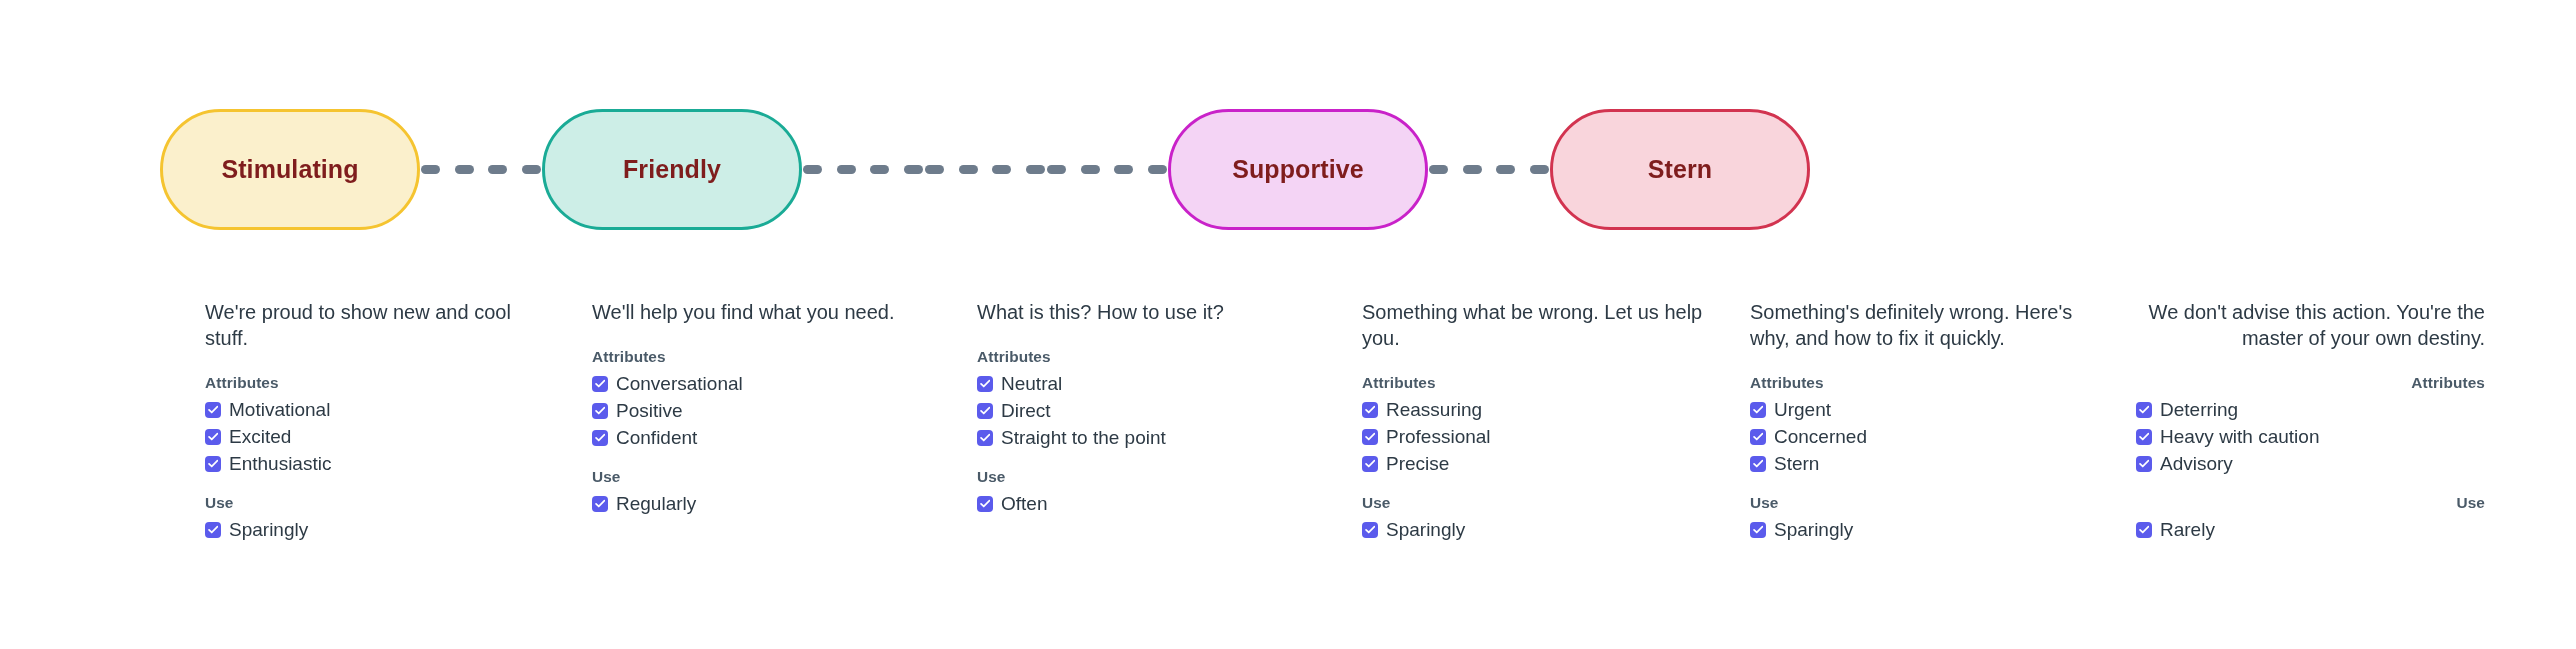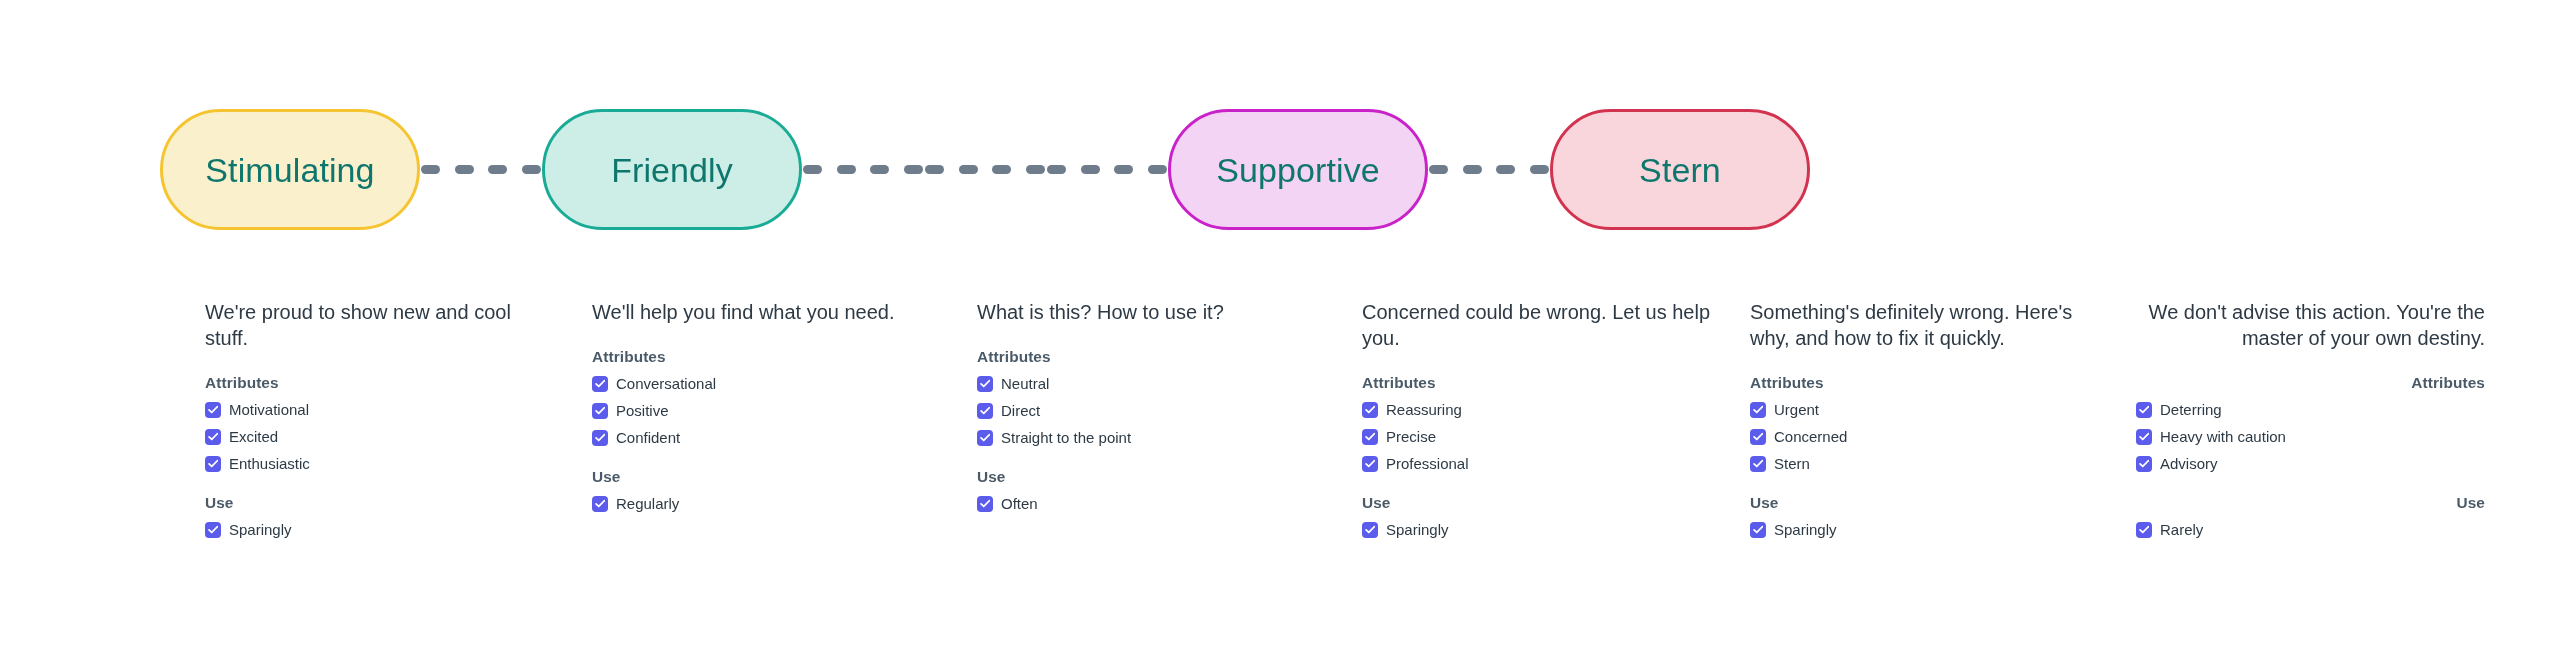--- a/index.html
+++ b/index.html
@@ -16,21 +16,21 @@
     display:flex;align-items:center;
   }
   .pill{
     width:260px;height:121px;border-radius:62px;
     border-style:solid;border-width:3.4px;
     box-sizing:border-box;
     display:flex;align-items:center;justify-content:center;
     flex:0 0 auto;
   }
   .pill-label{
-    font-size:34px;font-weight:400;color:#0f766e;
+    font-size:25px;font-weight:700;color:#7f1d1d;
     letter-spacing:0.1px;line-height:1;white-space:nowrap;
   }
   .connector{
     flex:0 0 auto;width:122px;height:9.4px;
     display:flex;align-items:center;justify-content:center;
     gap:14.8px;
   }
   .dash{width:19px;height:8.7px;border-radius:4.7px;background:#6e7c8c;}
 
   
@@ -49,21 +49,21 @@
   }
   .check-row{
     display:flex;align-items:center;gap:8px;height:27px;
   }
   .cb{
     width:16px;height:16px;border-radius:4px;background:#5b5bec;
     flex:0 0 auto;position:relative;
   }
   .cb svg{position:absolute;left:2.7px;top:3.4px;}
   .check-label{
-    font-size:15px;line-height:1;color:#2d3a45;font-weight:400;
+    font-size:19px;line-height:1;color:#2d3a45;font-weight:400;
     white-space:nowrap;
   }
   .attr-block{margin-top:23px;}
   .use-block{margin-top:17.4px;}
 </style>
 </head>
 <body>
 
 <div class="board">
 
@@ -230,46 +230,46 @@
             <span class="cb" style="background: rgb(91, 91, 236);">
               <svg width="10.7" height="10" viewBox="0 0 16 15" aria-hidden="true">
                 <path d="M1.6 7.4 L5.6 11.2 L14.2 2.4" fill="none" stroke="#ffffff" stroke-width="2.6" stroke-linecap="round" stroke-linejoin="round"></path>
               </svg>
             </span>
             <span class="check-label">Often</span>
           </div>
         </div>
       </div>
       <div class="col" style="left: 1358px;">
-        <p class="desc">Concerned could be wrong. Let us help you.</p>
+        <p class="desc">Something what be wrong. Let us help you.</p>
         <div class="group attr-block">
           <div class="group-title">Attributes</div>
           <div class="check-row">
             <span class="cb" style="background: rgb(91, 91, 236);">
               <svg width="10.7" height="10" viewBox="0 0 16 15" aria-hidden="true">
                 <path d="M1.6 7.4 L5.6 11.2 L14.2 2.4" fill="none" stroke="#ffffff" stroke-width="2.6" stroke-linecap="round" stroke-linejoin="round"></path>
               </svg>
             </span>
             <span class="check-label">Reassuring</span>
           </div>
           <div class="check-row">
             <span class="cb" style="background: rgb(91, 91, 236);">
               <svg width="10.7" height="10" viewBox="0 0 16 15" aria-hidden="true">
                 <path d="M1.6 7.4 L5.6 11.2 L14.2 2.4" fill="none" stroke="#ffffff" stroke-width="2.6" stroke-linecap="round" stroke-linejoin="round"></path>
               </svg>
             </span>
+            <span class="check-label">Professional</span>
+          </div>
+          <div class="check-row">
+            <span class="cb" style="background: rgb(91, 91, 236);">
+              <svg width="10.7" height="10" viewBox="0 0 16 15" aria-hidden="true">
+                <path d="M1.6 7.4 L5.6 11.2 L14.2 2.4" fill="none" stroke="#ffffff" stroke-width="2.6" stroke-linecap="round" stroke-linejoin="round"></path>
+              </svg>
+            </span>
             <span class="check-label">Precise</span>
-          </div>
-          <div class="check-row">
-            <span class="cb" style="background: rgb(91, 91, 236);">
-              <svg width="10.7" height="10" viewBox="0 0 16 15" aria-hidden="true">
-                <path d="M1.6 7.4 L5.6 11.2 L14.2 2.4" fill="none" stroke="#ffffff" stroke-width="2.6" stroke-linecap="round" stroke-linejoin="round"></path>
-              </svg>
-            </span>
-            <span class="check-label">Professional</span>
           </div>
         </div>
         <div class="group use-block">
           <div class="group-title">Use</div>
           <div class="check-row">
             <span class="cb" style="background: rgb(91, 91, 236);">
               <svg width="10.7" height="10" viewBox="0 0 16 15" aria-hidden="true">
                 <path d="M1.6 7.4 L5.6 11.2 L14.2 2.4" fill="none" stroke="#ffffff" stroke-width="2.6" stroke-linecap="round" stroke-linejoin="round"></path>
               </svg>
             </span>

